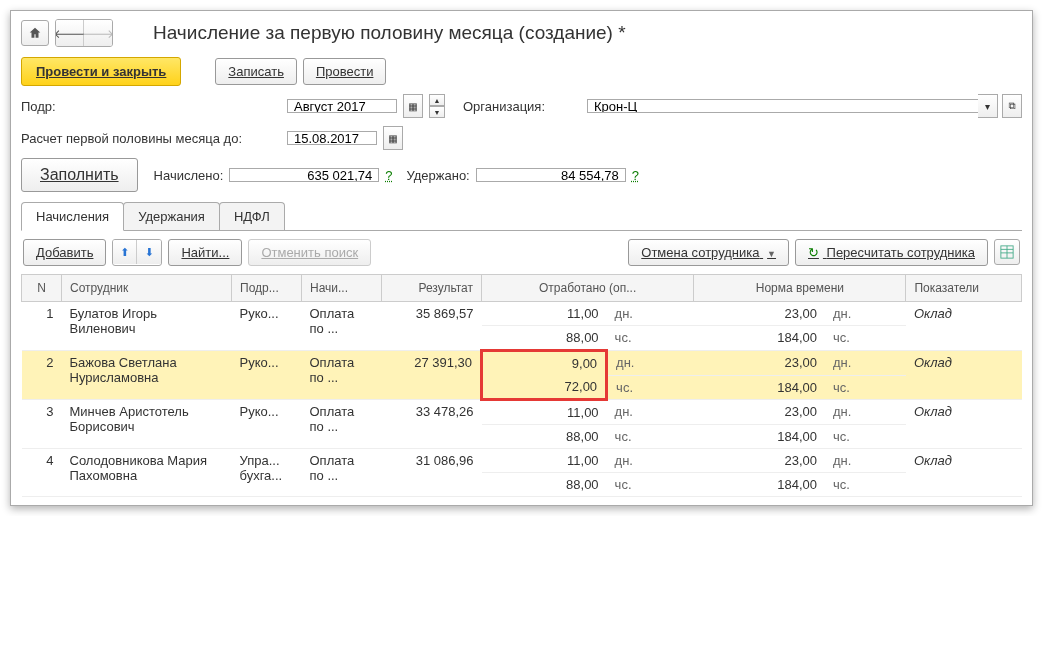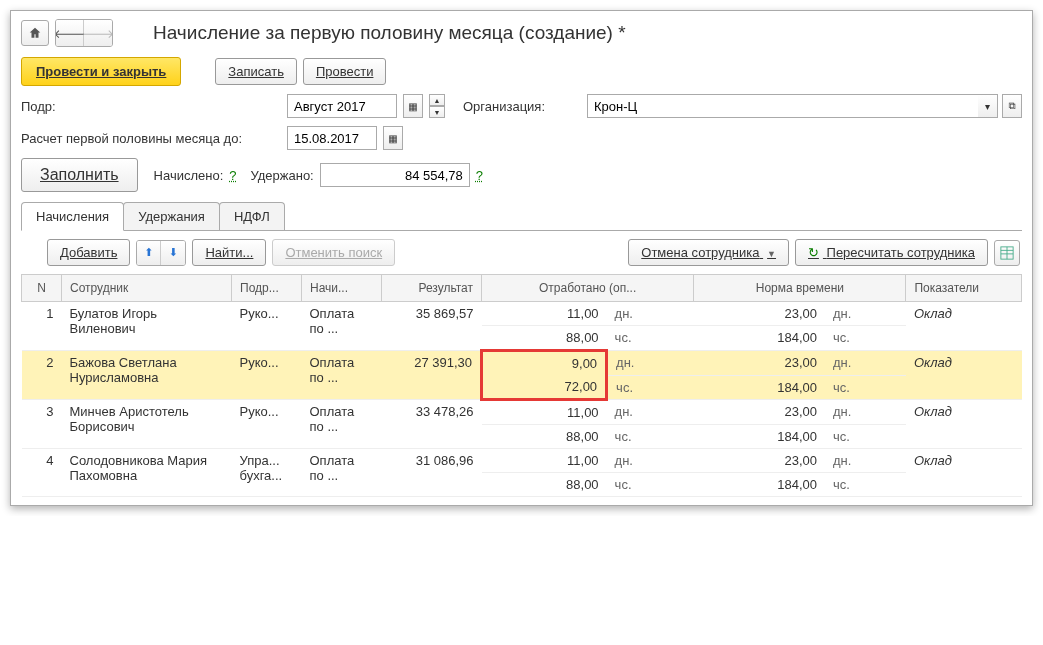--- a/index.html
+++ b/index.html
@@ -78,21 +78,21 @@
     display: flex;
     align-items: center;
     margin-bottom: 8px;
     gap: 6px;
   }
   .label { color: #333; }
   .input {
     border: 1px solid #aaa;
     background: #fff;
     padding: 3px 6px;
-    height: 24px;
+    height: 14px;
     font-size: 13px;
   }
   .help {
     color: #0a7d00;
     text-decoration: underline dotted;
     cursor: default;
   }
   .tabs {
     display: flex;
     border-bottom: 1px solid #aaa;
@@ -107,24 +107,22 @@
     margin-right: -1px;
     border-radius: 4px 4px 0 0;
   }
   .tab.active {
     background: #fff;
     border-bottom: 1px solid #fff;
     margin-bottom: -1px;
   }
   .toolbar2 {
     display: flex;
-    align-items: center;
     gap: 6px;
     padding: 8px 2px;
-    margin-left: 24px;
   }
   .toolbar2 .disabled {
     color: #aaa;
     border-color: #ccc;
     cursor: default;
   }
   table.grid {
     width: 100%;
     border-collapse: collapse;
   }
@@ -244,20 +242,21 @@
 
   <div class="row">
     <span class="label" style="width:260px">Расчет первой половины месяца до:</span>
     <input class="input" style="width: 90px;" value="15.08.2017">
     <div class="cal-btn">▦</div>
   </div>
 
   <div class="row">
     <button class="btn btn-big">Заполнить</button>
     <span class="label" style="margin-left:10px">Начислено:</span>
+    <input class="input num" style="width: 150px; text-align: right;" value="635 021,74">
     <span class="help">?</span>
     <span class="label" style="margin-left:8px">Удержано:</span>
     <input class="input num" style="width: 150px; text-align: right;" value="84 554,78">
     <span class="help">?</span>
   </div>
 
   <div class="tabs">
     <div class="tab active">Начисления</div>
     <div class="tab">Удержания</div>
     <div class="tab">НДФЛ</div>

